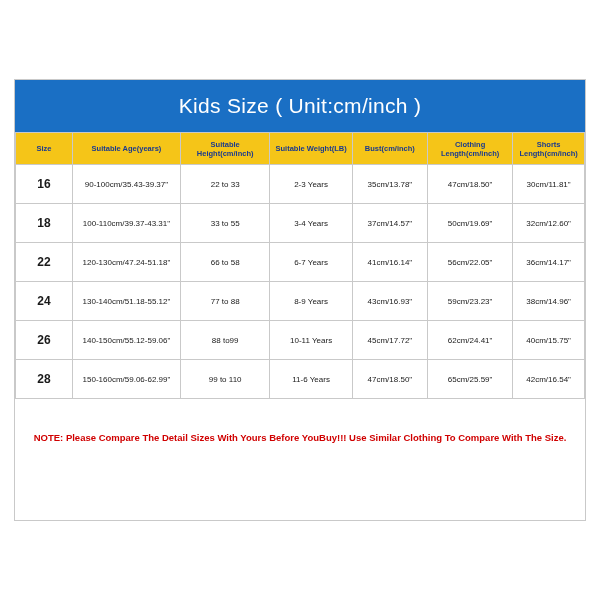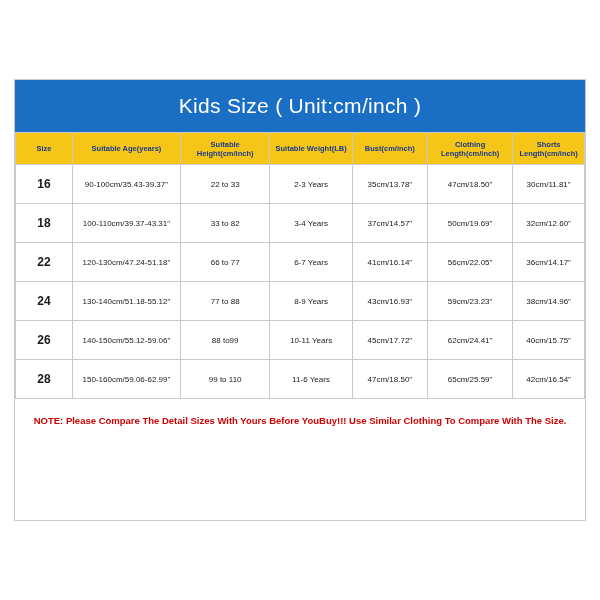--- a/index.html
+++ b/index.html
@@ -75,21 +75,21 @@
   .col-age       { width: 19.0%; }
   .col-height    { width: 15.7%; }
   .col-weight    { width: 14.5%; }
   .col-bust      { width: 13.2%; }
   .col-clothing  { width: 15.0%; }
   .col-shorts    { width: 12.6%; }
 
   .note-bar {
     height: 44px;
     display: flex;
-    align-items: center;
+    align-items: flex-end;
     justify-content: center;
     padding: 0 8px;
     box-sizing: border-box;
   }
   .note-bar .note-text {
     color: #d00000;
     font-size: 9.5px;
     font-weight: bold;
     text-align: center;
     line-height: 1.2;
@@ -132,30 +132,30 @@
           <td>90-100cm/35.43-39.37"</td>
           <td>22 to 33</td>
           <td>2-3 Years</td>
           <td>35cm/13.78"</td>
           <td>47cm/18.50"</td>
           <td>30cm/11.81"</td>
         </tr>
         <tr>
           <td class="size-col">18</td>
           <td>100-110cm/39.37-43.31"</td>
-          <td>33 to 82</td>
+          <td>33 to 55</td>
           <td>3-4 Years</td>
           <td>37cm/14.57"</td>
           <td>50cm/19.69"</td>
           <td>32cm/12.60"</td>
         </tr>
         <tr>
           <td class="size-col">22</td>
           <td>120-130cm/47.24-51.18"</td>
-          <td>66 to 77</td>
+          <td>66 to 58</td>
           <td>6-7 Years</td>
           <td>41cm/16.14"</td>
           <td>56cm/22.05"</td>
           <td>36cm/14.17"</td>
         </tr>
         <tr>
           <td class="size-col">24</td>
           <td>130-140cm/51.18-55.12"</td>
           <td>77 to 88</td>
           <td>8-9 Years</td>

